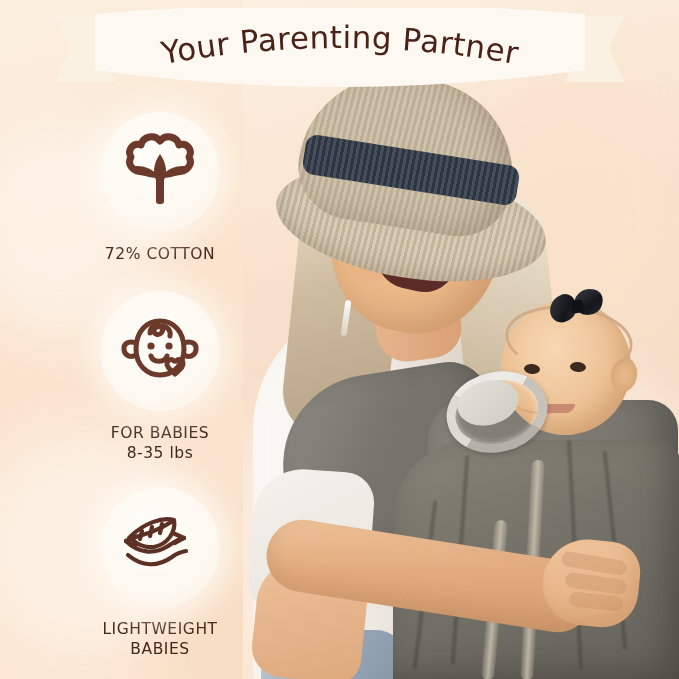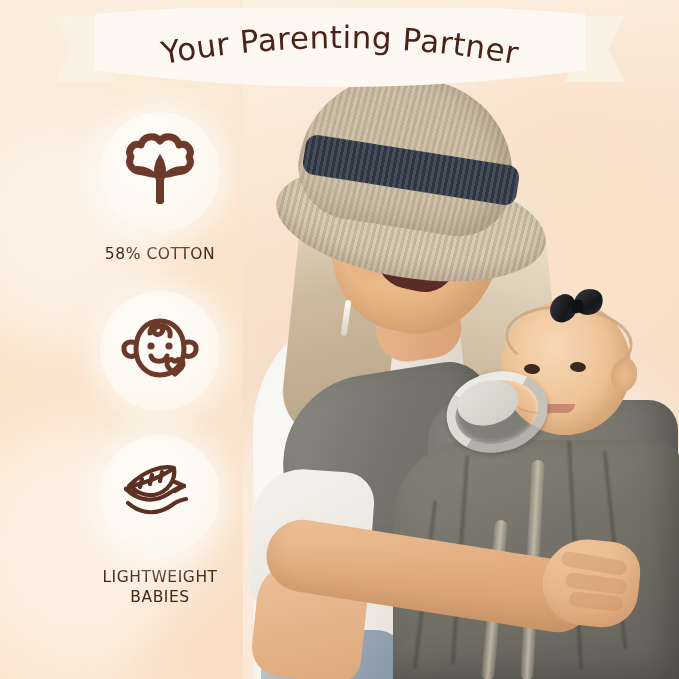--- a/index.html
+++ b/index.html
@@ -358,40 +358,42 @@
                      C51 8 63 10 65 19 C73 16 79 24 75 31 C79 38 74 46 62 46"></path>
           </g>
           <g fill="#6b3a2a">
             <path d="M46 28 C53 38 55 50 46 60 C37 50 39 38 46 28 Z"></path>
             <path d="M44 52 C33 52 23 48 16 41 C27 38 39 42 46 52 Z"></path>
             <path d="M48 52 C59 52 69 48 76 41 C65 38 53 42 46 52 Z"></path>
             <rect x="42" y="52" width="8" height="26" rx="3"></rect>
           </g>
         </svg>
       </div>
-      <div class="flabel">58% COTTON</div>
+      <div class="flabel">72% COTTON</div>
     </div>
 
     <div class="feature f-baby">
       <div class="badge">
         <svg width="92" height="92" viewBox="0 0 92 92">
           <g fill="none" stroke="#6b3a2a" stroke-width="5" stroke-linecap="round" stroke-linejoin="round">
             <path d="M22 44 C22 26 33 16 46 16 C59 16 70 26 70 44 C70 60 59 70 46 70 C33 70 22 60 22 44 Z"></path>
             <path d="M22 38 C14 35 9 39 10 45 C11 51 17 53 22 50"></path>
             <path d="M70 38 C78 35 83 39 82 45 C81 51 75 53 70 50"></path>
             <path d="M36 28 C36 21 43 18 47 22 C51 26 46 31 42 29 C38 27 40 21 47 21 C54 21 57 26 56 31"></path>
             <path d="M37 51 C39 58 51 58 53 51"></path>
             <path d="M60 56 C57 53 53 55 53 59 C53 63 58 66 61 69 C64 66 69 63 69 59 C69 55 65 53 62 56"></path>
           </g>
           <g fill="#6b3a2a">
             <circle cx="37" cy="41" r="3.6"></circle>
             <circle cx="55" cy="41" r="3.6"></circle>
           </g>
         </svg>
       </div>
+      <div class="flabel">FOR BABIES
+8-35 lbs</div>
     </div>
 
     <div class="feature">
       <div class="badge">
         <svg width="92" height="92" viewBox="0 0 92 92">
           <g fill="none" stroke="#5c3124" stroke-width="4.2" stroke-linecap="round" stroke-linejoin="round">
             <path d="M16 36 C30 22 48 16 60 19 C62 31 54 43 40 46 C32 47 22 44 16 36 Z"></path>
             <path d="M59 20 C48 27 35 34 15 37"></path>
             <path d="M28 30 L26 38"></path>
             <path d="M38 26 L36 35"></path>

